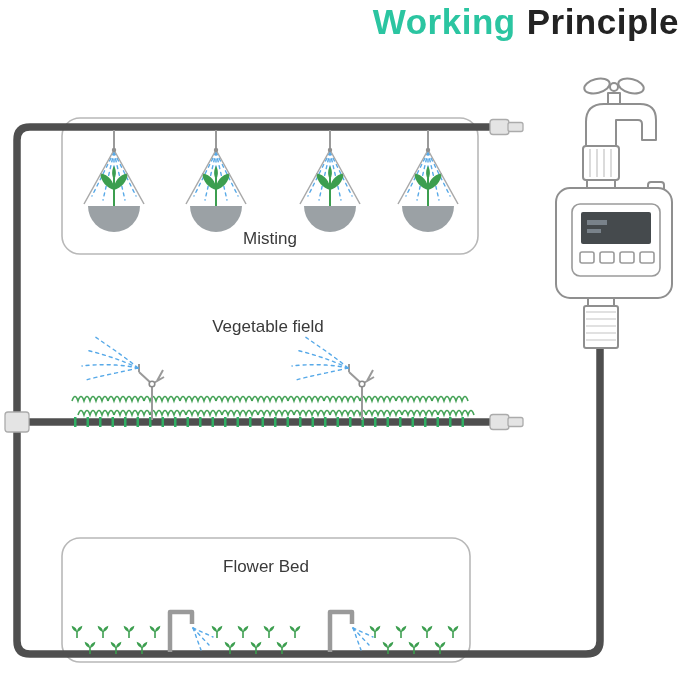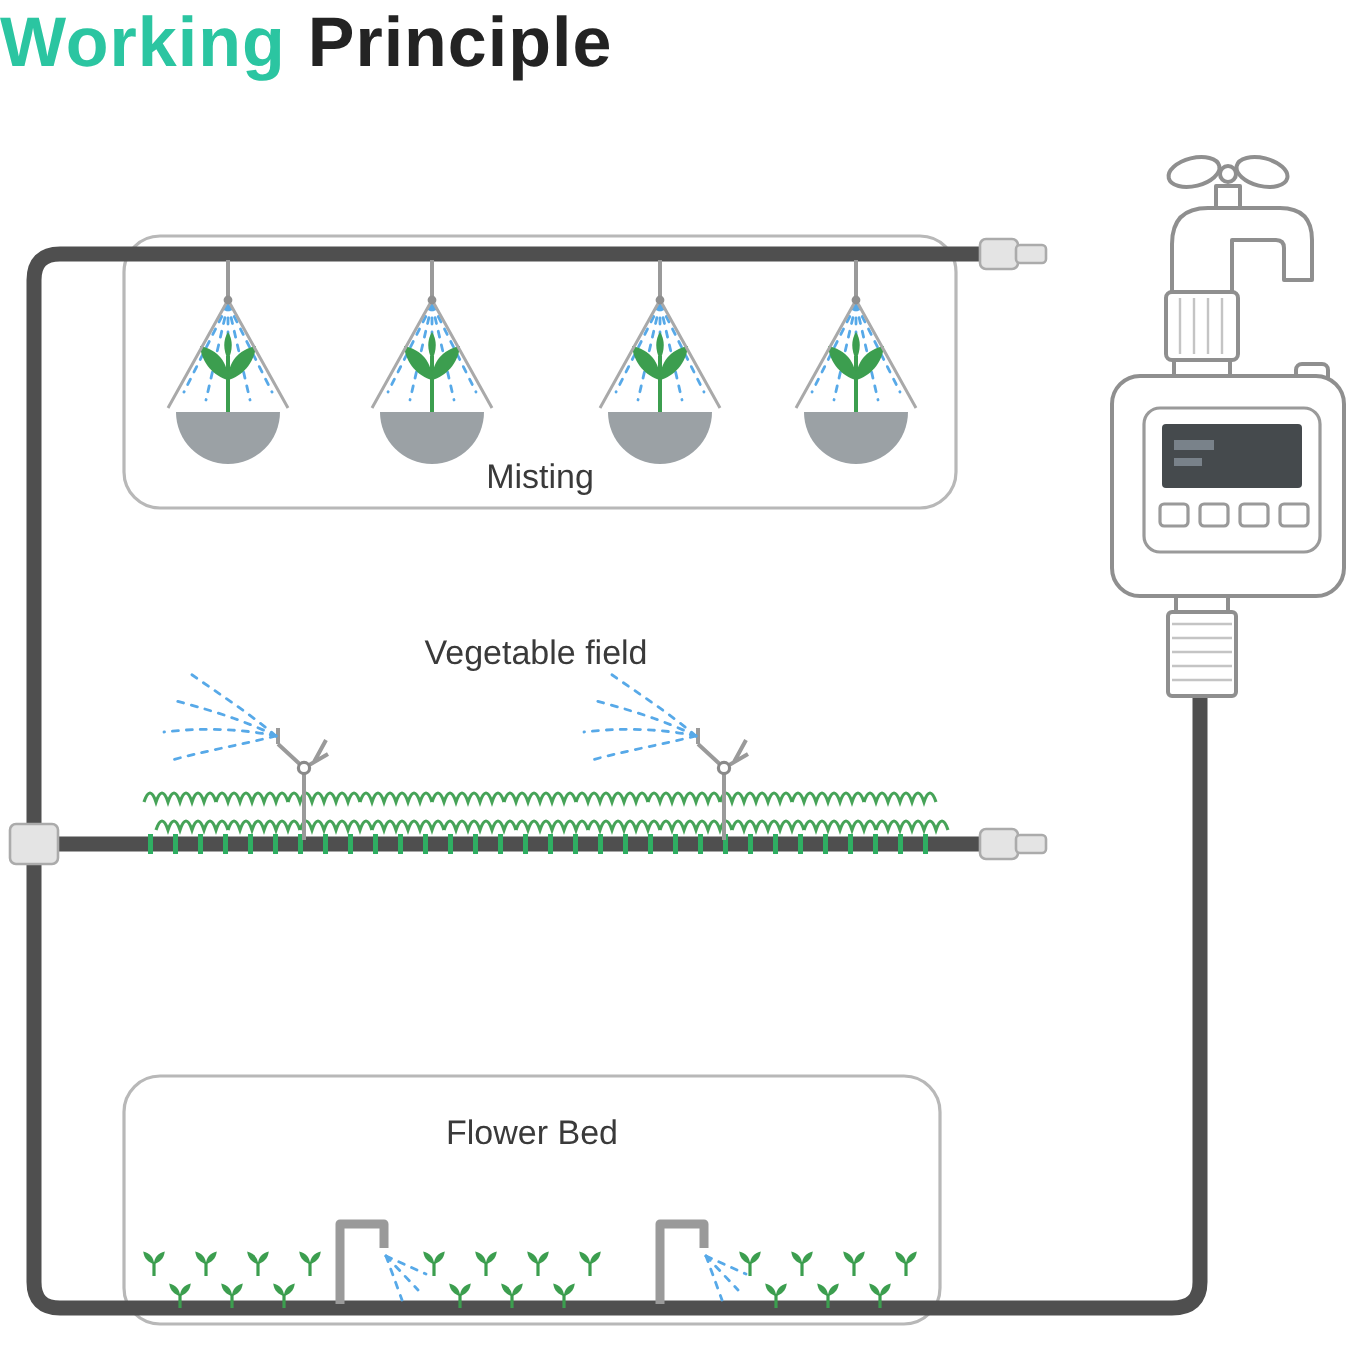--- a/index.html
+++ b/index.html
@@ -1,17 +1,17 @@
 <!DOCTYPE html>
 <html style="--accent: #2bc5a1; --title: #232323; --pipe: #4f4f4f; --outline: #b8b8b8; --spray: #57a9e8; --plant: #3c9e4f; --emitter: #2fae62; --pot: #9ba1a5; --device: #8f8f8f; --label: #3a3a3a; --screen: #454a4d; --cap: #e4e4e4;"><head>
 <meta charset="utf-8">
 <style>
   html,body{margin:0;padding:0;background:#fff;font-family:"Liberation Sans",sans-serif;}
   .stage{position:relative;width:679px;height:675px;background:#fff;overflow:hidden;}
-  .title{position:absolute;top:2px;left:0;width:100%;text-align:left;
+  .title{position:absolute;top:2px;left:0;width:100%;text-align:right;
          font-size:35px;font-weight:bold;letter-spacing:.5px;white-space:nowrap;}
   .title .t1{color:var(--accent,#2bc5a1);margin-right:11px;}
   .title .t2{color:var(--title,#232323);}
   svg.diagram{position:absolute;left:0;top:0;}
   .zone{fill:#fff;stroke:var(--outline,#b8b8b8);stroke-width:1.6;}
   .pipe{stroke:var(--pipe,#4f4f4f);stroke-width:7.5;fill:none;stroke-linejoin:round;}
   .cap{fill:var(--cap,#e4e4e4);stroke:#ababab;stroke-width:1.3;}
   .thin{stroke:#9a9a9a;fill:none;stroke-width:2;}
   .spray{stroke:var(--spray,#57a9e8);fill:none;stroke-width:1.4;stroke-dasharray:3 4;stroke-linecap:round;}
   .plantfill{fill:var(--plant,#3c9e4f);}

